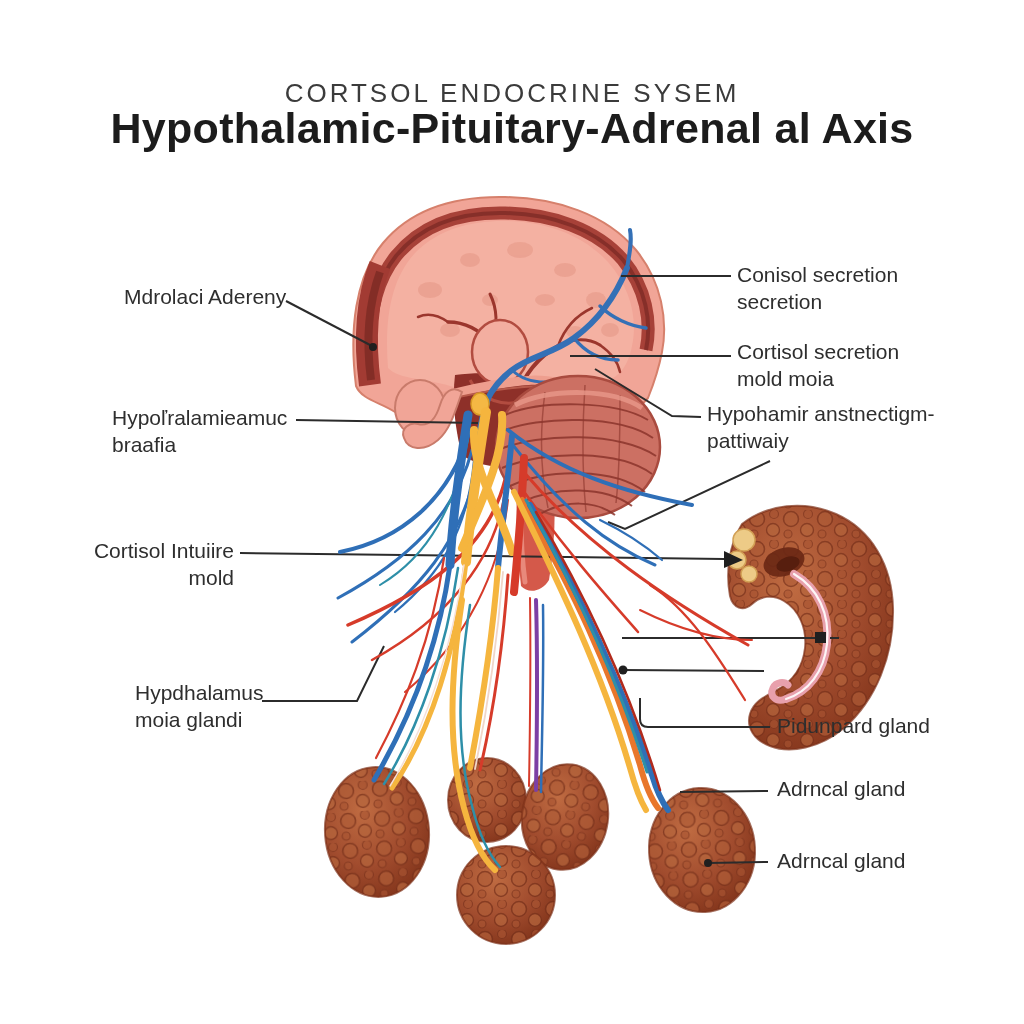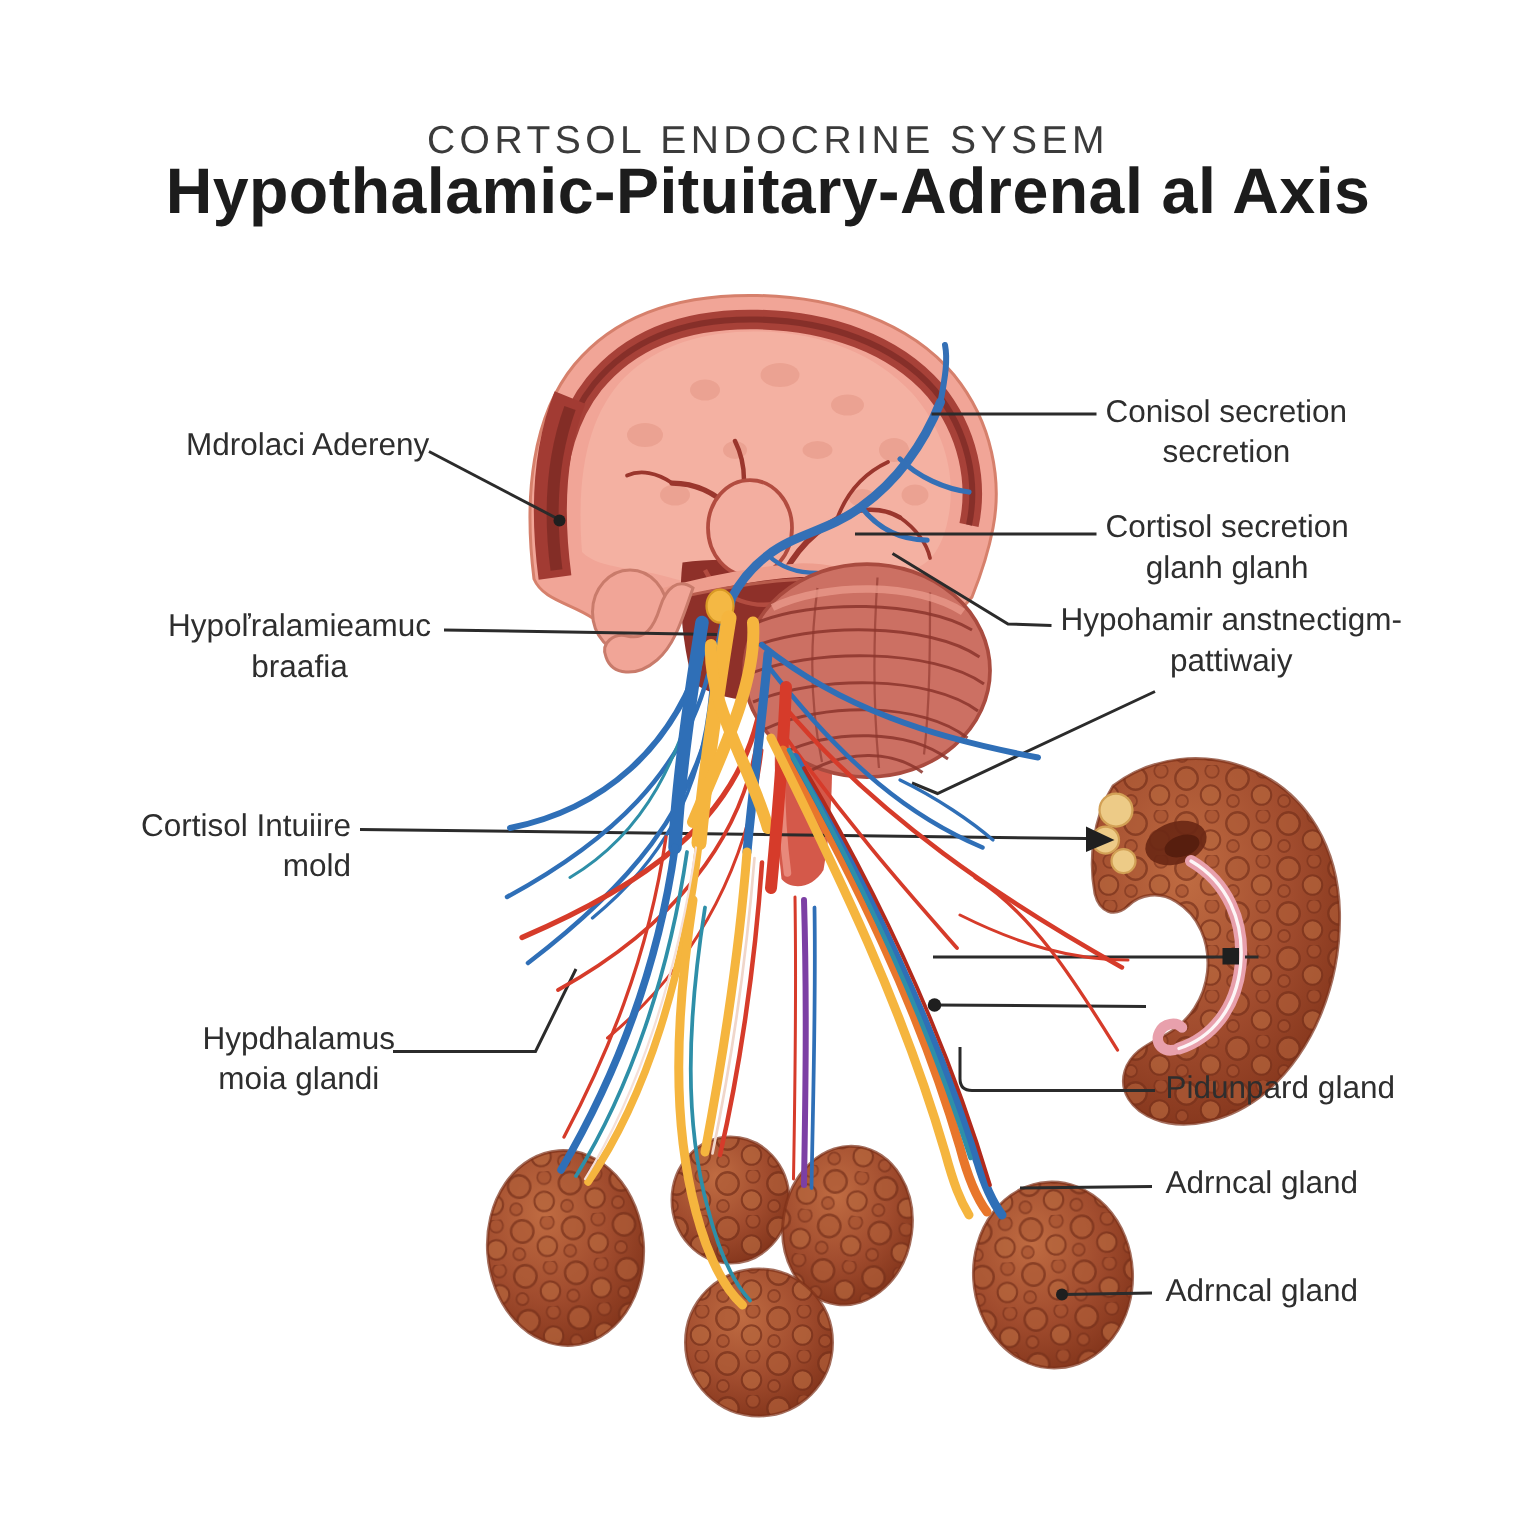--- a/index.html
+++ b/index.html
@@ -3,21 +3,21 @@
 <meta charset="utf-8">
 <style>
   html,body{margin:0;padding:0;background:#fff;}
   .page{position:relative;width:1024px;height:1024px;background:#ffffff;overflow:hidden;
         font-family:"Liberation Sans",sans-serif;border-radius:22px;}
   .art{position:absolute;left:0;top:0;}
   .eyebrow{position:absolute;top:78px;left:0;width:100%;text-align:center;
            font-size:26px;letter-spacing:3px;color:#3b3b3b;font-weight:400;}
   .maintitle{position:absolute;top:104px;left:0;width:100%;text-align:center;
              font-size:43px;font-weight:700;color:#1c1c1c;letter-spacing:.3px;}
-  .lbl{position:absolute;color:#2e2e2e;font-size:21px;line-height:27px;white-space:nowrap;text-align:center;}
+  .lbl{position:absolute;color:#2e2e2e;font-size:21px;line-height:27px;white-space:nowrap;}
   .lbl.ra{text-align:right;}
 </style>
 </head>
 <body>
 
 <div class="page">
 
   <svg class="art" width="1024" height="1024" viewBox="0 0 1024 1024">
     <defs>
       <radialGradient id="gg" cx="38%" cy="32%" r="78%">
@@ -284,21 +284,21 @@
     <div>moia glandi</div>
   </div>
 
   <div class="lbl" style="left:737px;top:261px">
     <div>Conisol secretion</div>
     <div>secretion</div>
   </div>
 
   <div class="lbl" style="left:737px;top:338px">
     <div>Cortisol secretion</div>
-    <div>glanh glanh</div>
+    <div>mold moia</div>
   </div>
 
   <div class="lbl" style="left:707px;top:400px">
     <div>Hypohamir anstnectigm-</div>
     <div>pattiwaiy</div>
   </div>
 
   <div class="lbl" style="left:777px;top:712px">
     <div>Pidunpard gland</div>
   </div>

